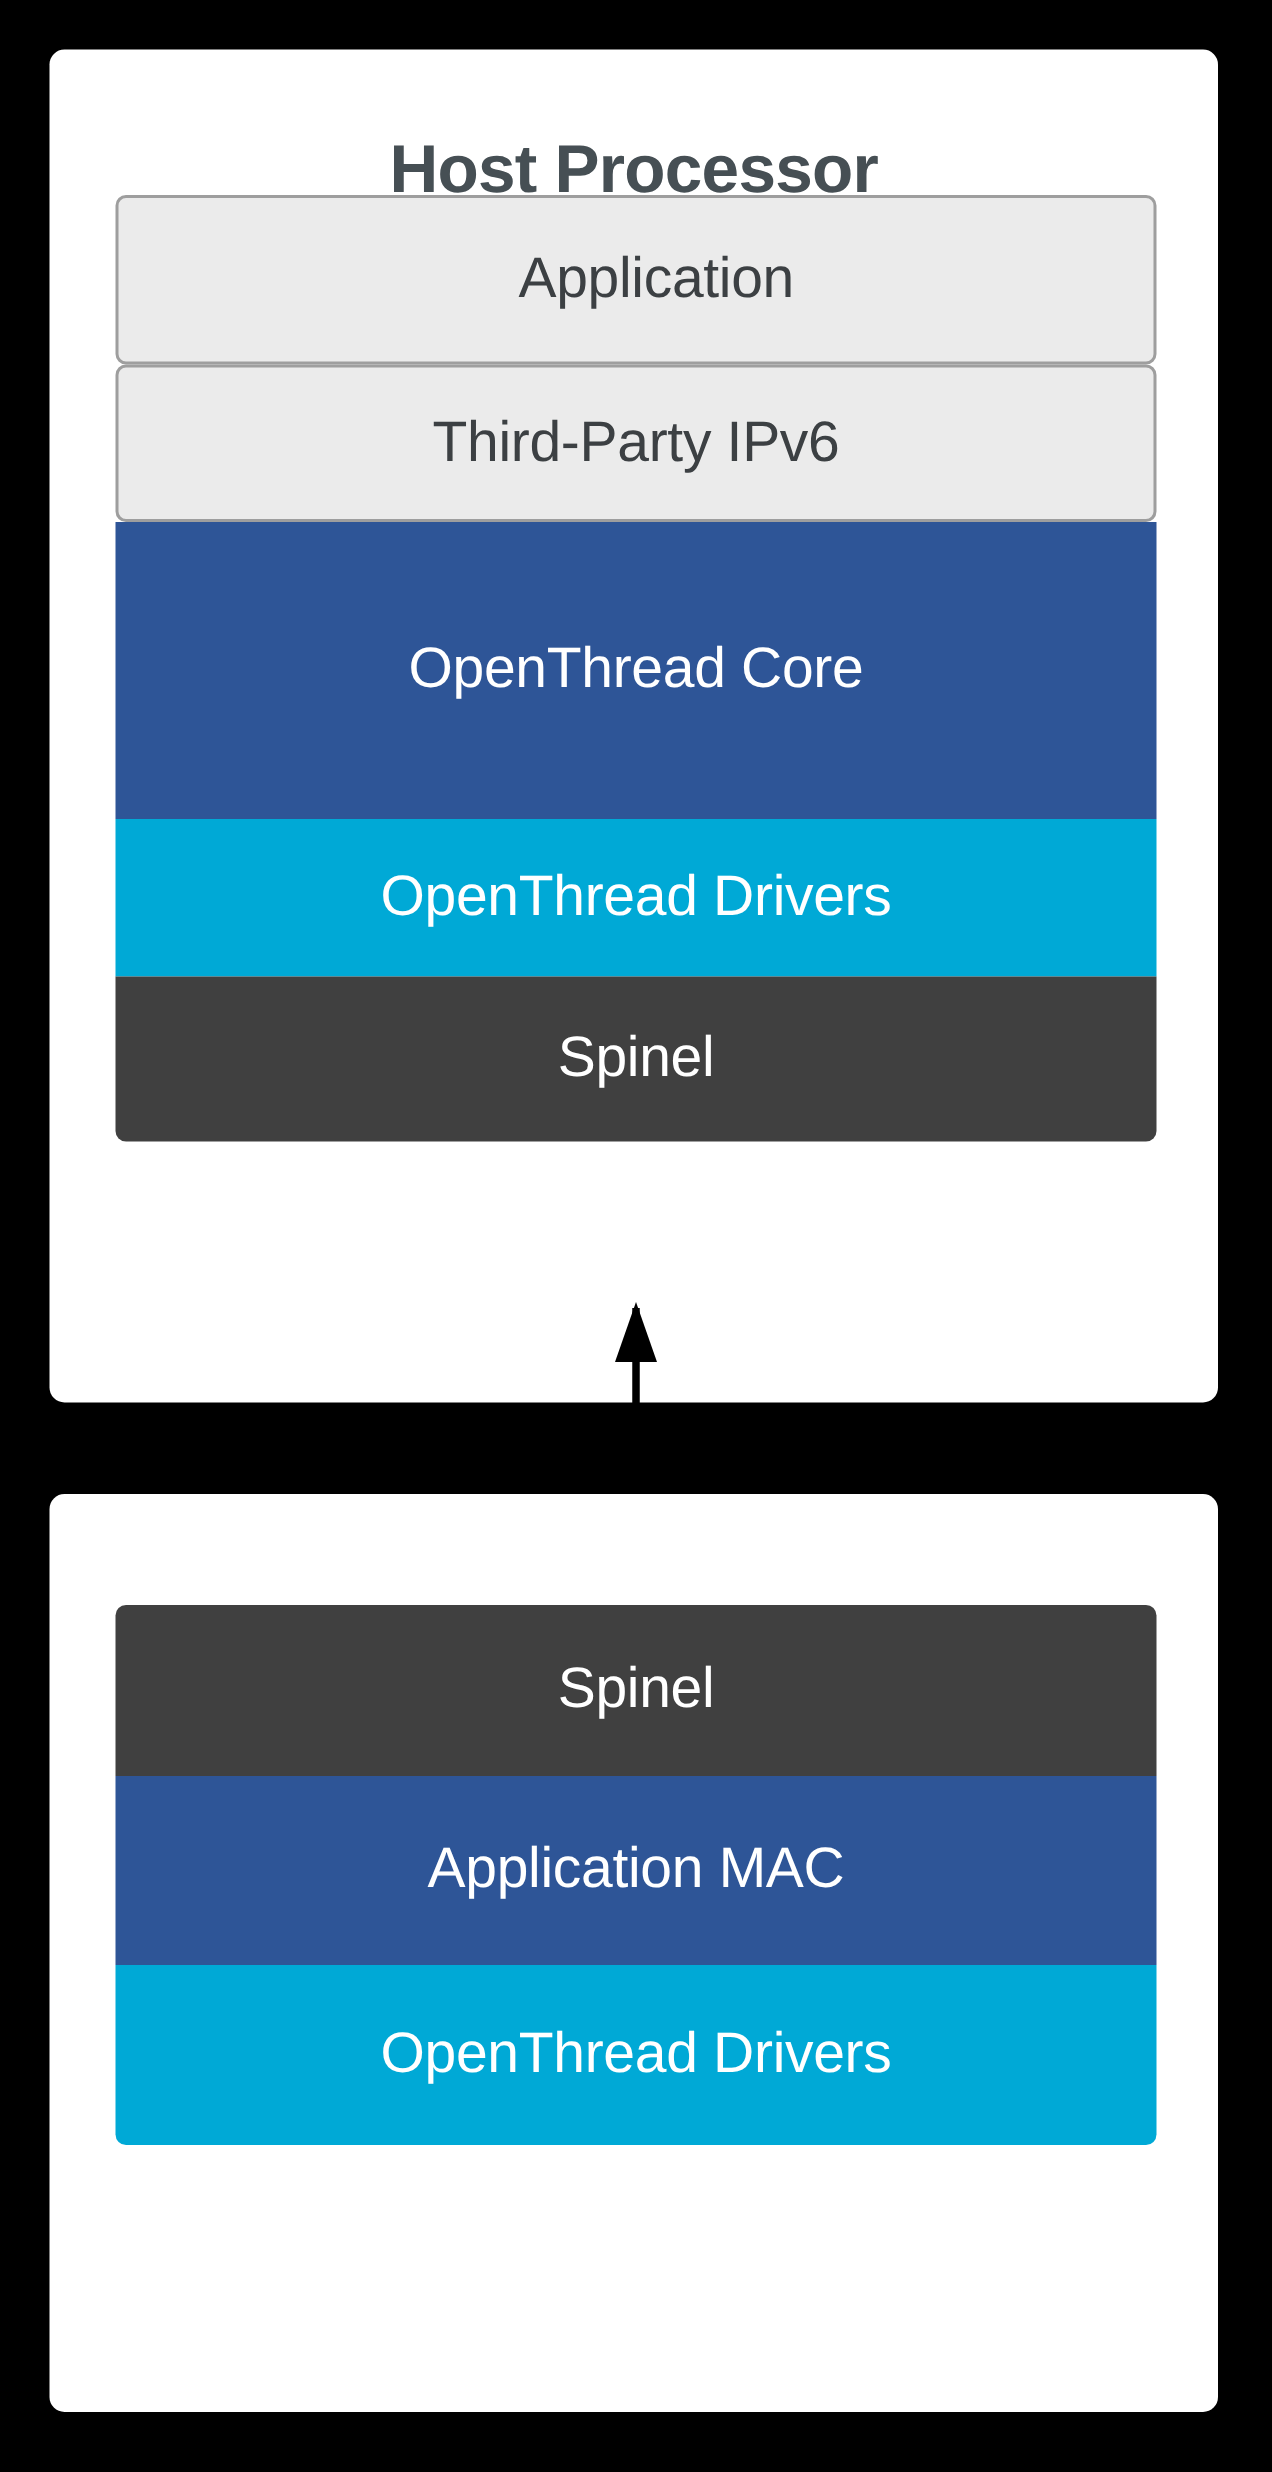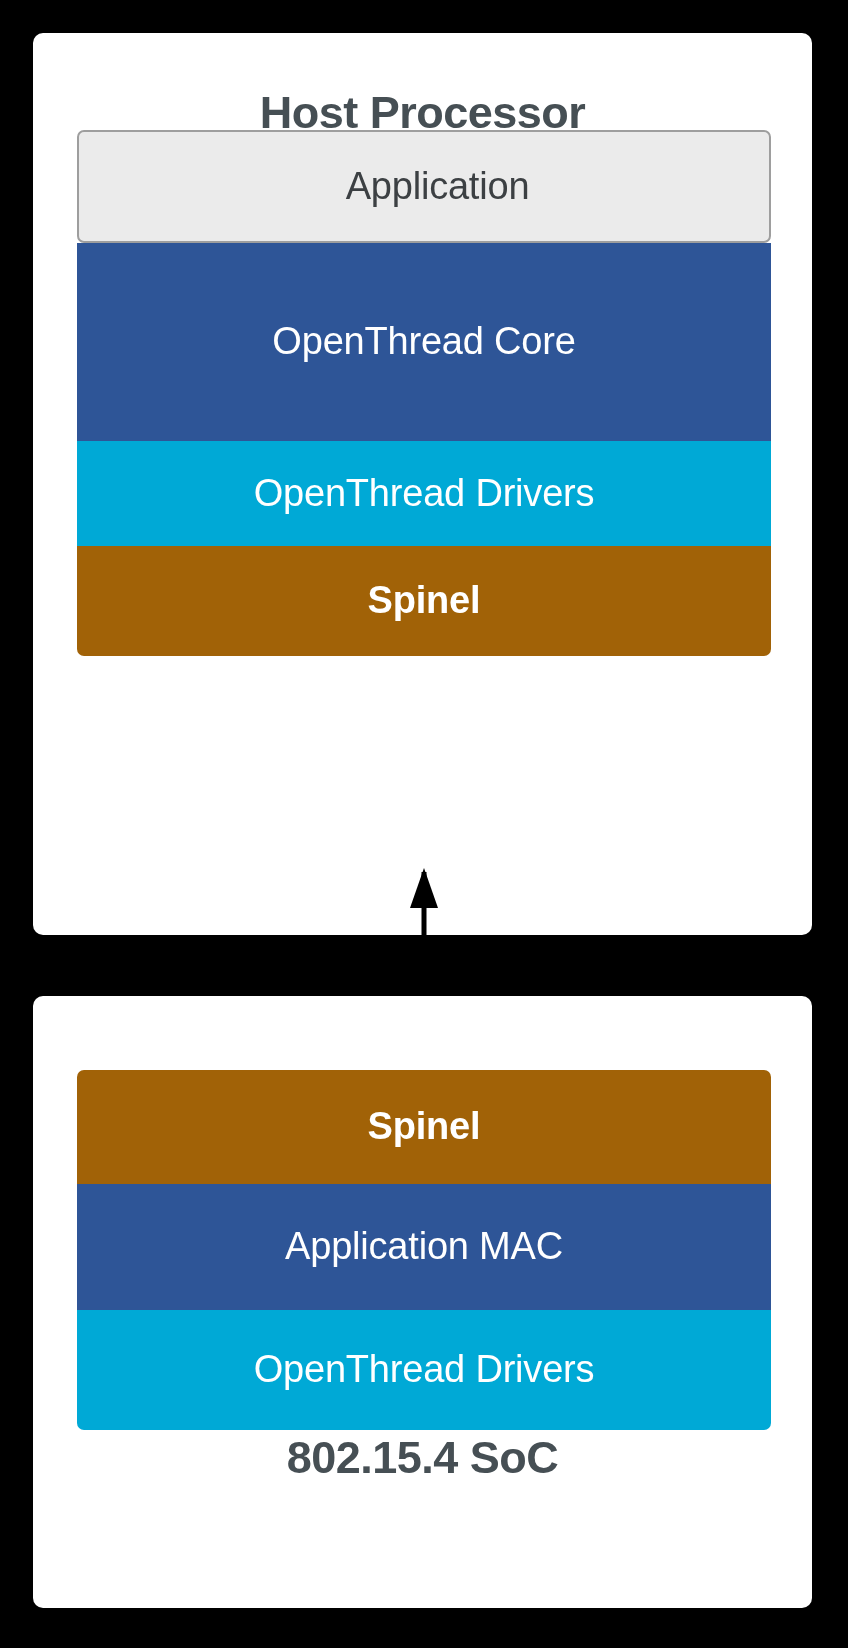--- a/index.html
+++ b/index.html
@@ -79,21 +79,21 @@
   
   .layer.outlined {
     background: #EBEBEB;
     border: 2px solid #9E9E9E;
     border-radius: 7px;
     color: #3C4043;
   }
 
   .layer.cyan  { background: #00A9D6; }
   .layer.blue  { background: #2E5597; }
-  .layer.red   { background: #a16207; font-weight: bold; }
+  .layer.red   { background: #404040; }
 
   
   .stack > .layer:first-child.rt { border-top-left-radius: 7px; border-top-right-radius: 7px; }
   .stack > .layer:last-child.rb  { border-bottom-left-radius: 7px; border-bottom-right-radius: 7px; }
 
   
   #interconnect {
     position: absolute;
     left: 382px;
     top: 866px;
@@ -110,20 +110,23 @@
   <div class="panel" id="panel-host">
 
     <div class="panel-title" id="host-title">Host Processor</div>
 
     <div class="stack" id="host-stack">
 
       <div class="layer outlined rt" style="height:113px;padding-left:27px;">
         <span>Application</span>
       </div>
 
+      <div class="layer outlined" style="height:105px;">
+        <span>Third-Party IPv6</span>
+      </div>
 
 
       <div class="layer blue" style="height:198px;align-items:center;">
         <span>OpenThread Core</span>
       </div>
 
       <div class="layer cyan" style="height:105px;">
         <span>OpenThread Drivers</span>
       </div>
 
@@ -154,17 +157,16 @@
       <div class="layer blue" style="height:126px;">
         <span>Application MAC</span>
       </div>
 
       <div class="layer cyan rb" style="height:120px;">
         <span>OpenThread Drivers</span>
       </div>
 
     </div>
 
-    <div class="panel-title" id="soc-title">802.15.4 SoC</div>
 
   </div>
 
 </div>
 
 </body></html>

